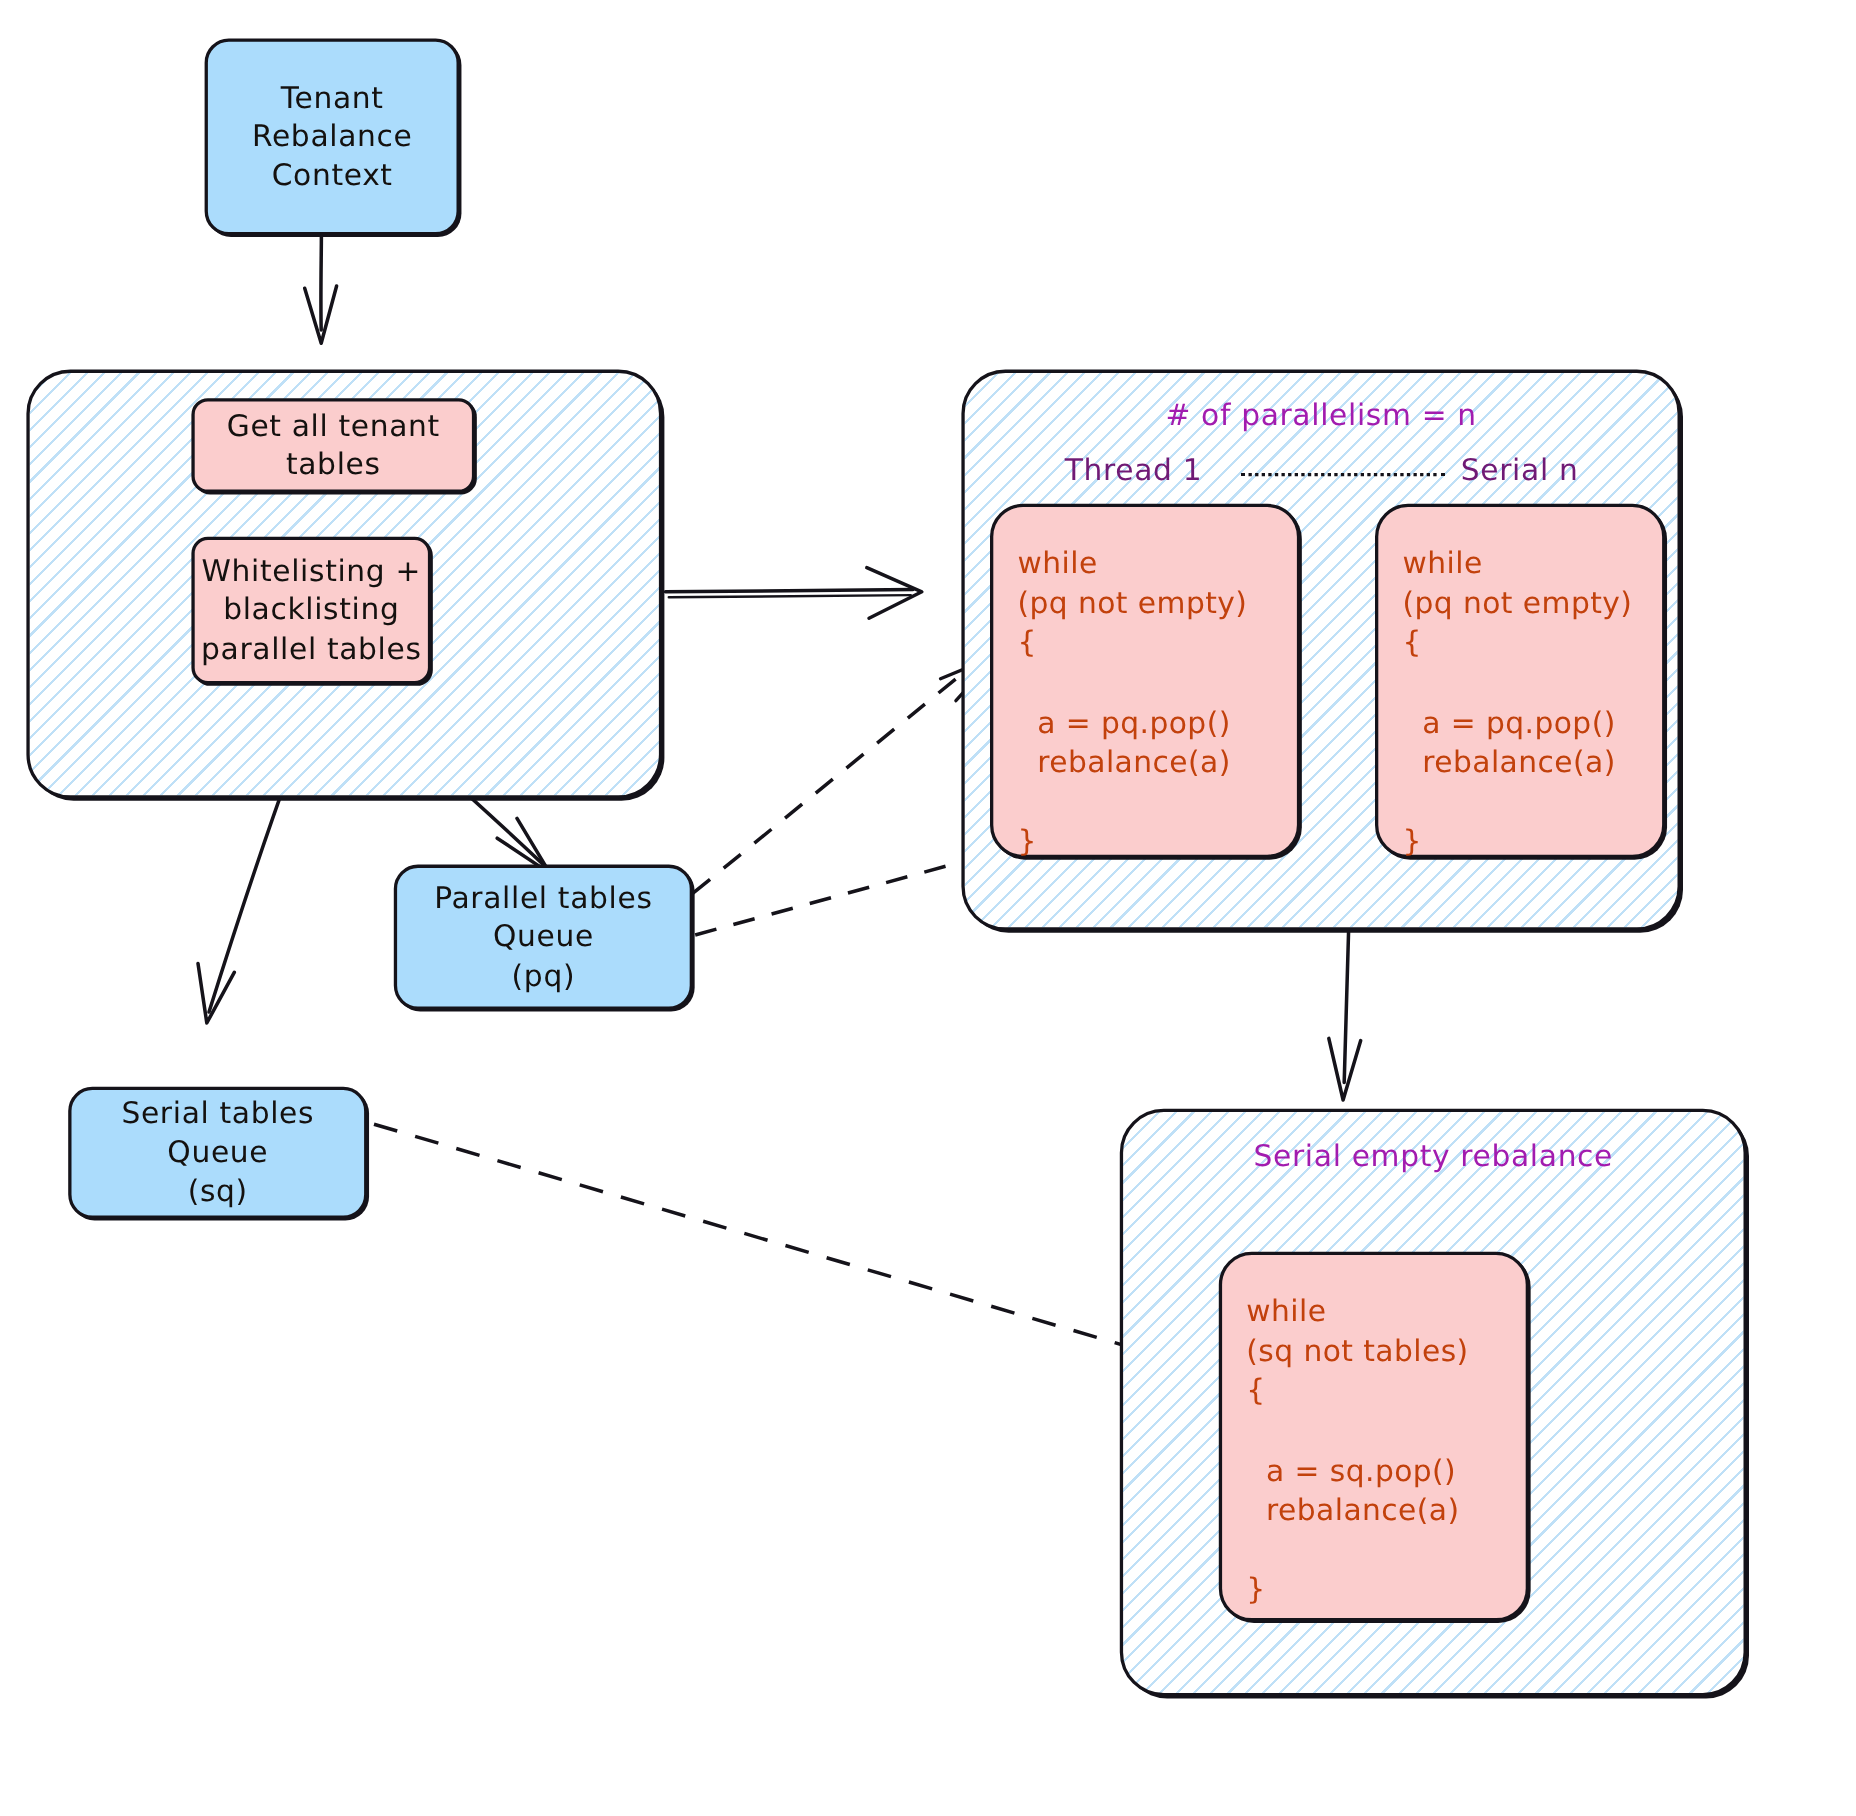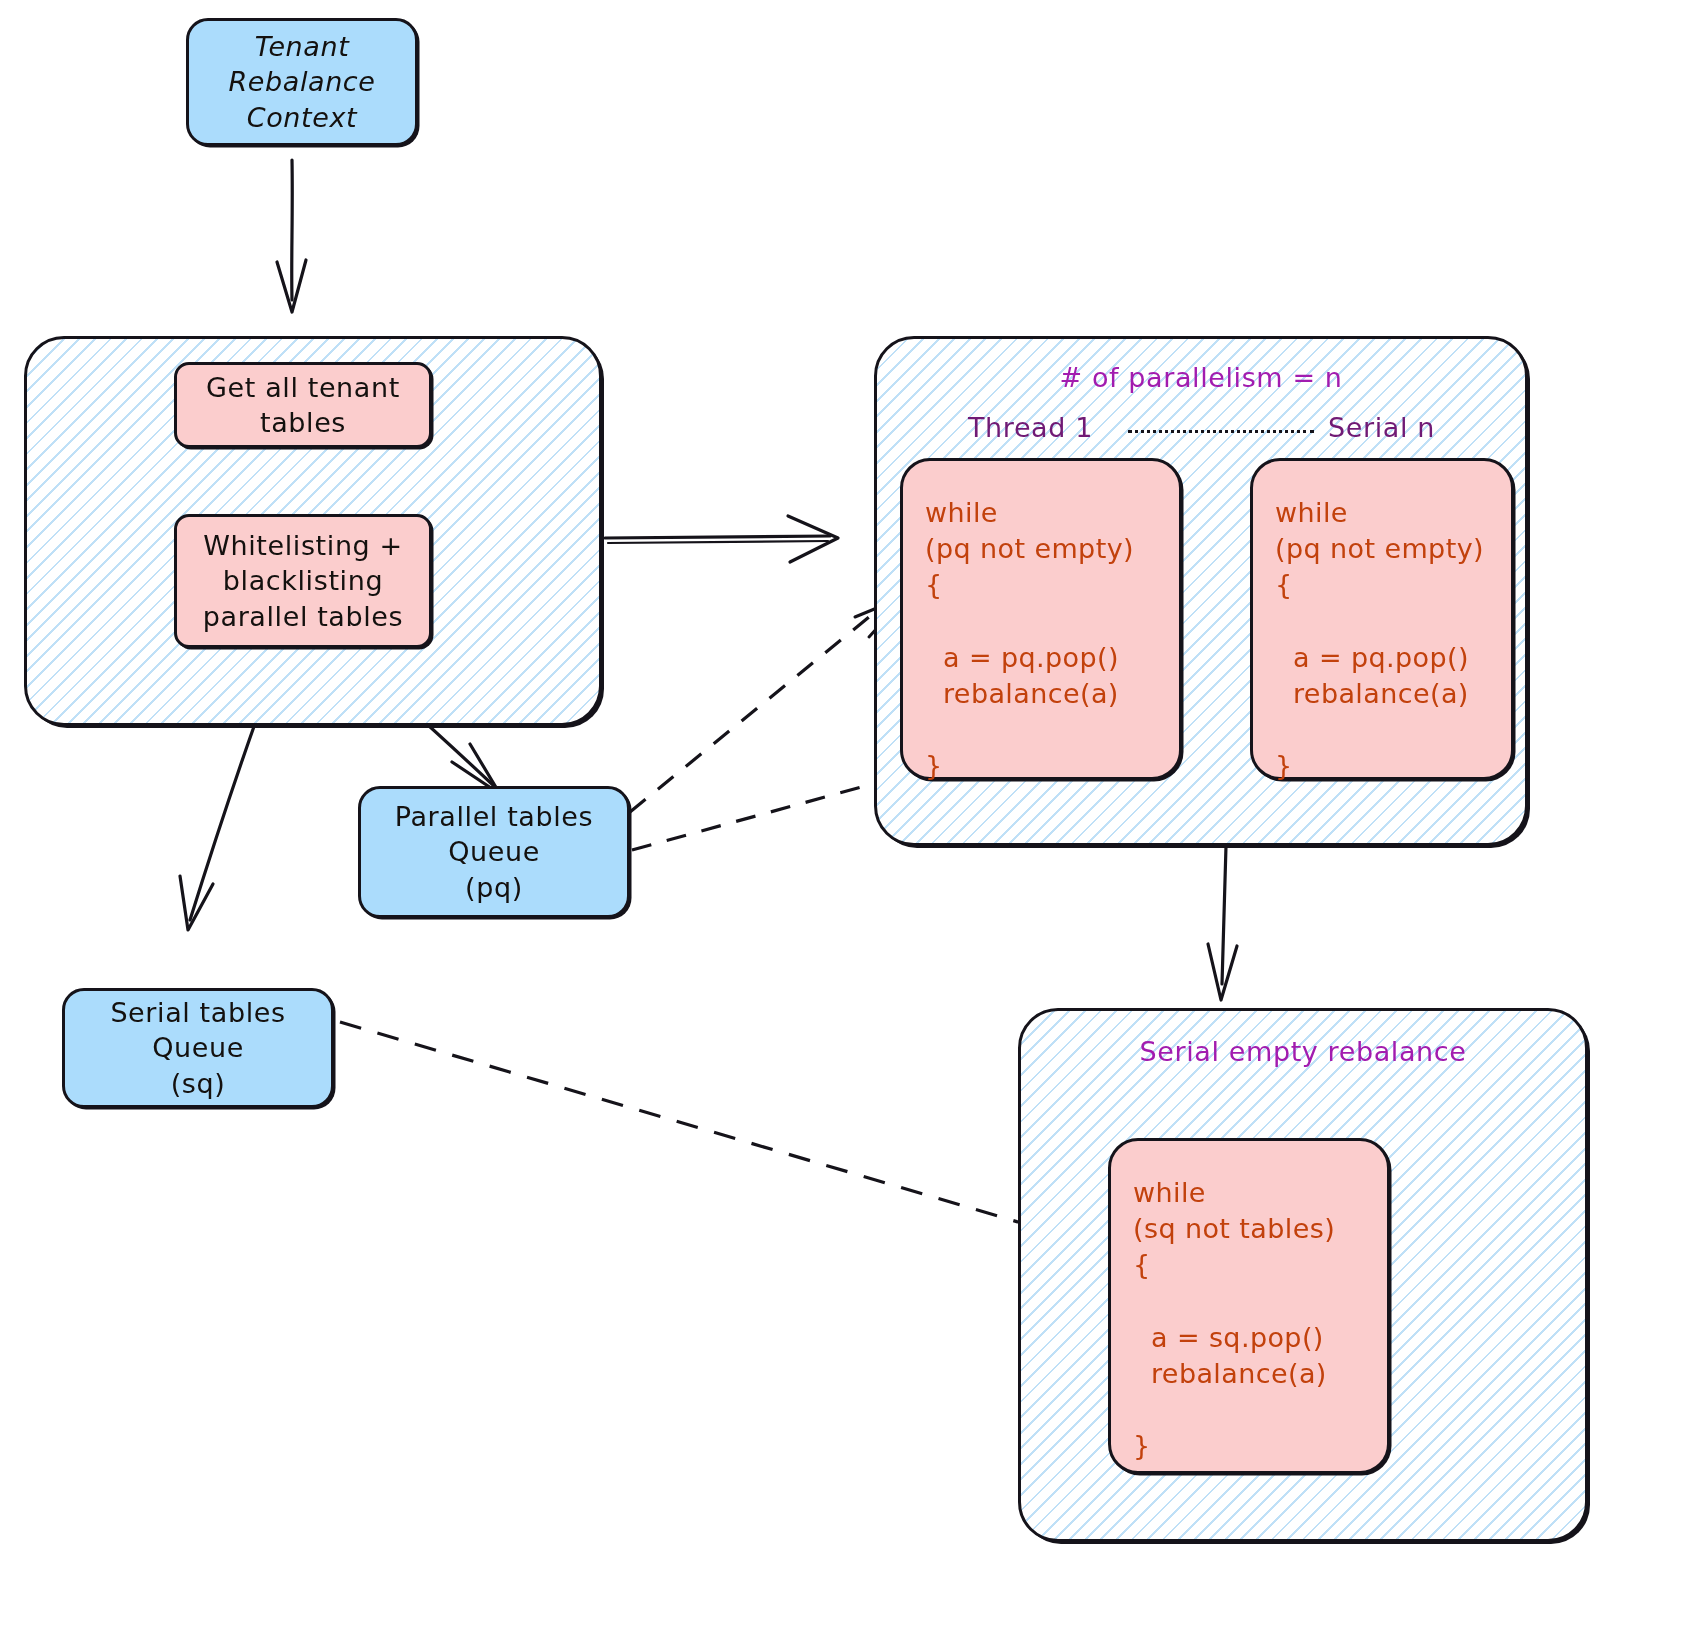--- a/index.html
+++ b/index.html
@@ -157,34 +157,34 @@
     <path d="M1208,944 L1221,1000 L1237,946" fill="none" stroke="#15131a" stroke-width="3.2" stroke-linecap="round" stroke-linejoin="round"></path>
   </g>
 
   <g>
     <path d="M340,1022 L1052,1232" fill="none" stroke="#15131a" stroke-width="3.2" stroke-dasharray="22 17" stroke-linecap="butt"></path>
     <path d="M1030,1206 L1080,1236 L1028,1244" fill="none" stroke="#15131a" stroke-width="3" stroke-linecap="round" stroke-linejoin="round"></path>
     <path d="M1024,1218 L1042,1224" fill="none" stroke="#15131a" stroke-width="3" stroke-linecap="round"></path>
   </g>
 </svg>
 
-<div class="node blue-box" style="left:186px; top:18px; width:232px; height:128px;font-style:italic;">
+<div class="node blue-box" style="left:186px; top:35px; width:232px; height:179px;">
   <div class="label node-label">Tenant
 Rebalance
 Context</div>
 </div>
 
 <div class="container-box" style="left:24px; top:336px; width:578px; height:390px;"></div>
 
 <div class="node pink-box" style="left:174px; top:362px; width:258px; height:86px; z-index:6;">
   <div class="label node-label">Get all tenant
 tables</div>
 </div>
 
-<div class="node pink-box" style="left:174px; top:514px; width:258px; height:134px; z-index:6;">
+<div class="node pink-box" style="left:174px; top:488px; width:218px; height:134px; z-index:6;">
   <div class="label node-label">Whitelisting +
 blacklisting
 parallel tables</div>
 </div>
 
 <div class="node blue-box" style="left:358px; top:786px; width:272px; height:132px;">
   <div class="label node-label">Parallel tables
 Queue
 (pq)</div>
 </div>

